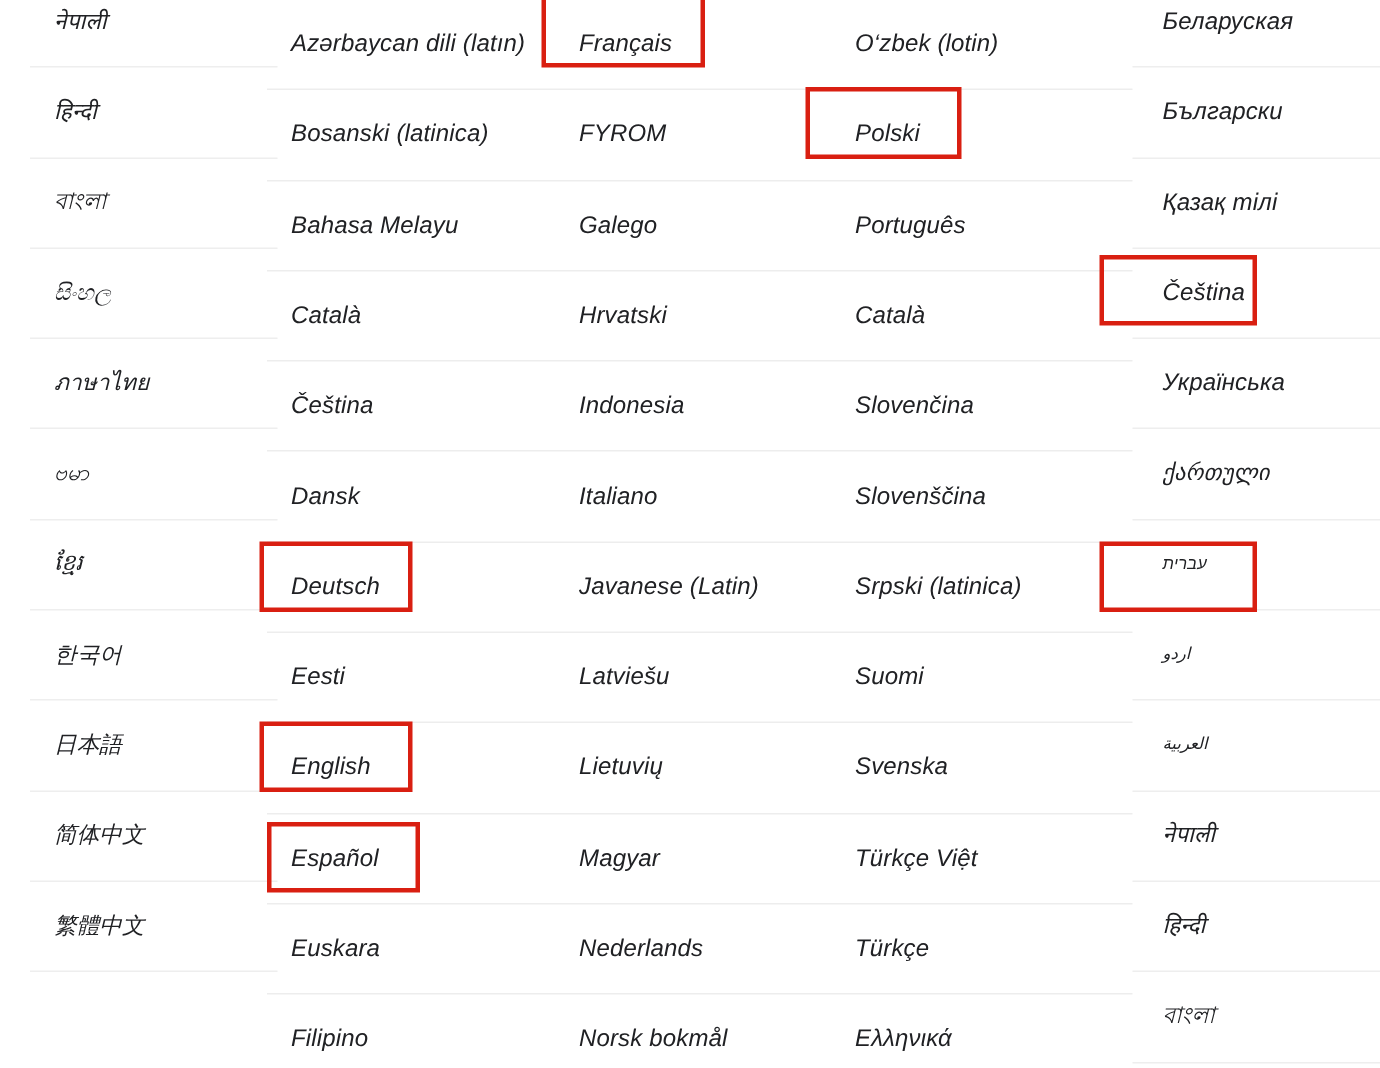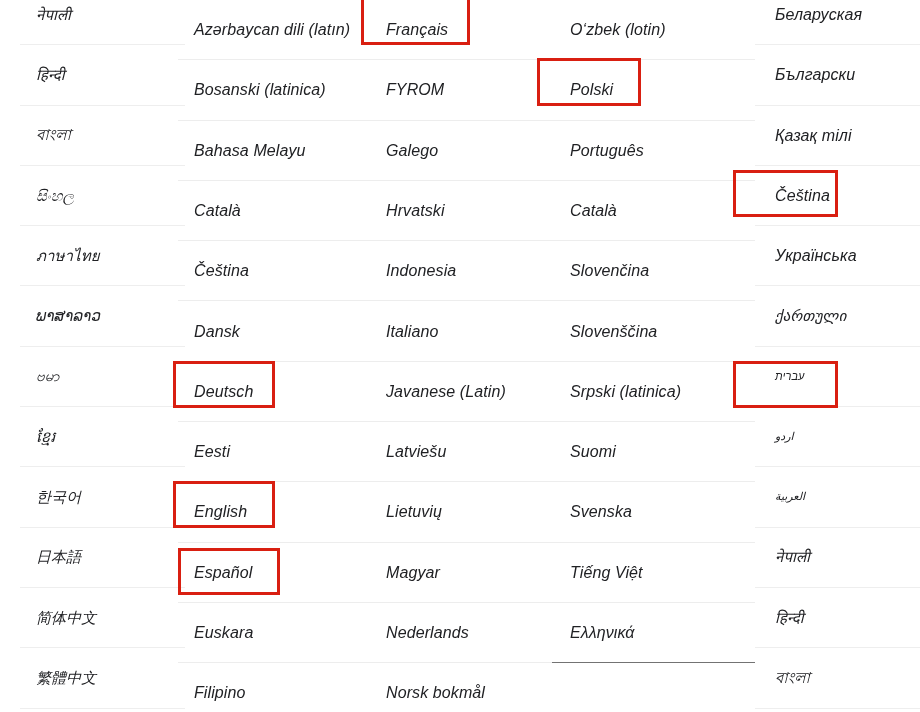--- a/index.html
+++ b/index.html
@@ -92,23 +92,20 @@
         <div class="lang-row">
           <span class="lang-label script-indic">বাংলা</span>
         </div>
         <div class="lang-row">
           <span class="lang-label script-indic">සිංහල</span>
         </div>
         <div class="lang-row">
           <span class="lang-label script-indic">ภาษาไทย</span>
         </div>
         <div class="lang-row">
-          <span class="lang-label script-indic">ພາສາລາວ</span>
-        </div>
-        <div class="lang-row">
           <span class="lang-label script-indic">ဗမာ</span>
         </div>
         <div class="lang-row">
           <span class="lang-label script-indic">ខ្មែរ</span>
         </div>
         <div class="lang-row">
           <span class="lang-label script-cjk">한국어</span>
         </div>
         <div class="lang-row">
           <span class="lang-label script-cjk">日本語</span>
@@ -218,21 +215,24 @@
         <div class="lang-row">
           <span class="lang-label script-latin">Srpski (latinica)</span>
         </div>
         <div class="lang-row">
           <span class="lang-label script-latin">Suomi</span>
         </div>
         <div class="lang-row">
           <span class="lang-label script-latin">Svenska</span>
         </div>
         <div class="lang-row">
-          <span class="lang-label script-latin">Tiếng Việt</span>
+          <span class="lang-label script-latin">Türkçe Việt</span>
+        </div>
+        <div class="lang-row">
+          <span class="lang-label script-latin">Türkçe</span>
         </div>
         <div class="lang-row">
           <span class="lang-label script-latin">Ελληνικά</span>
         </div>
       </div>
       <div class="lang-column" data-col="4">
         <div class="lang-row">
           <span class="lang-label script-cyrillic">Беларуская</span>
         </div>
         <div class="lang-row">

